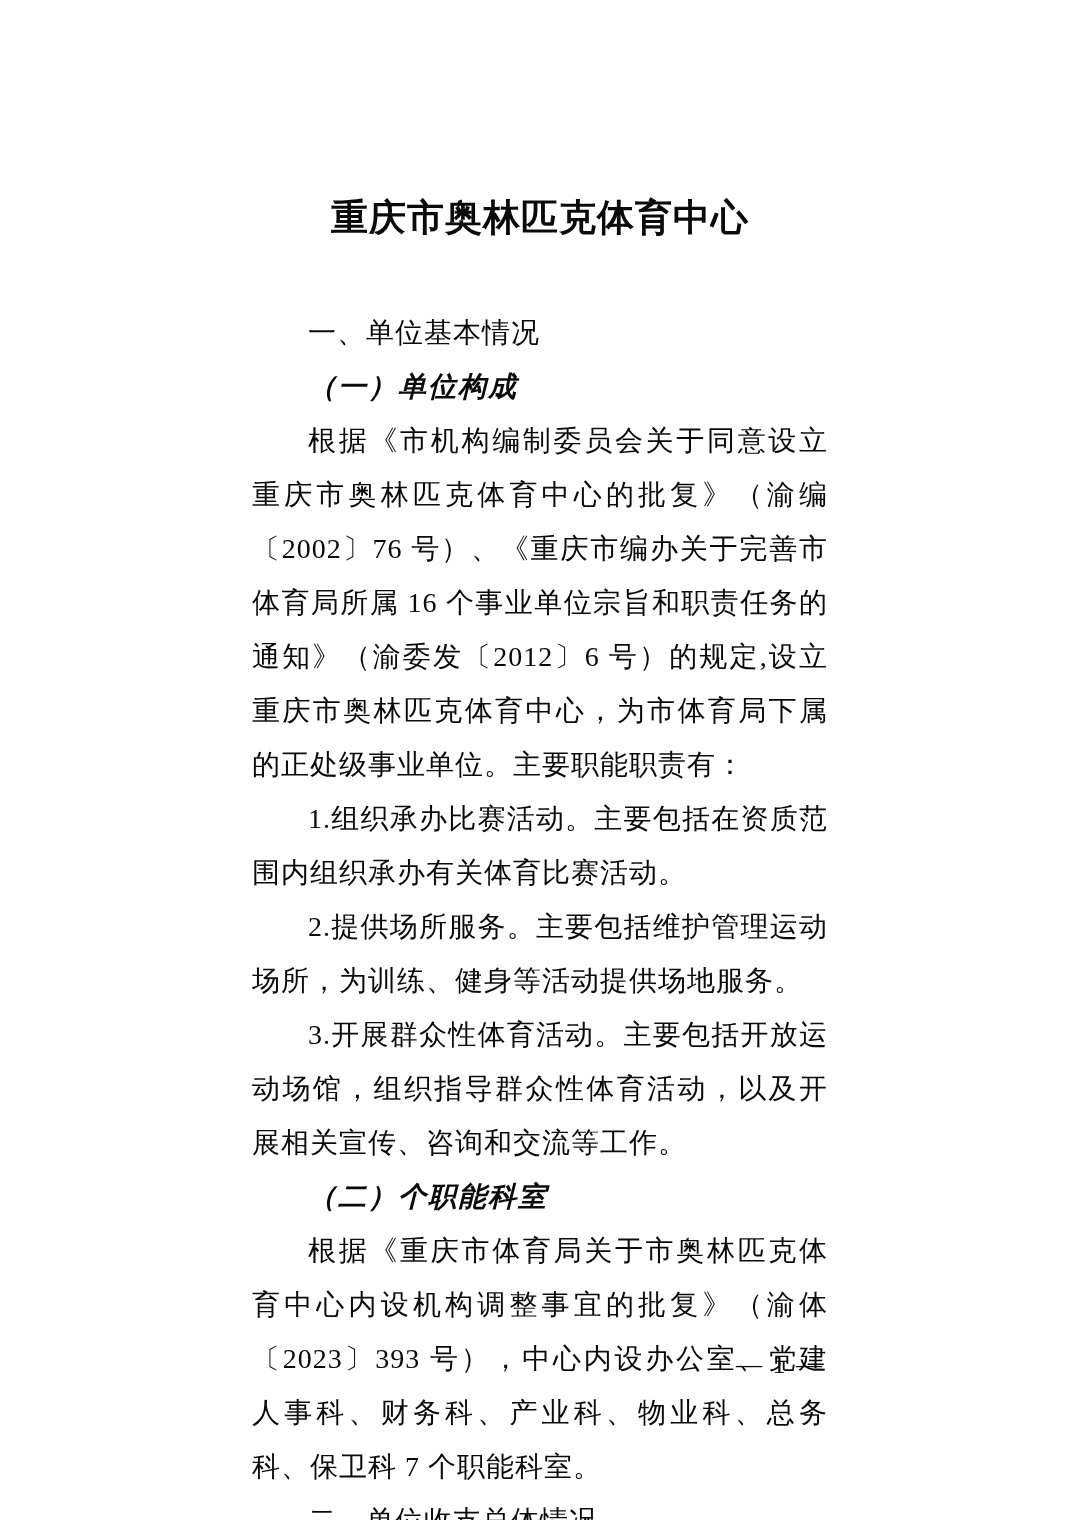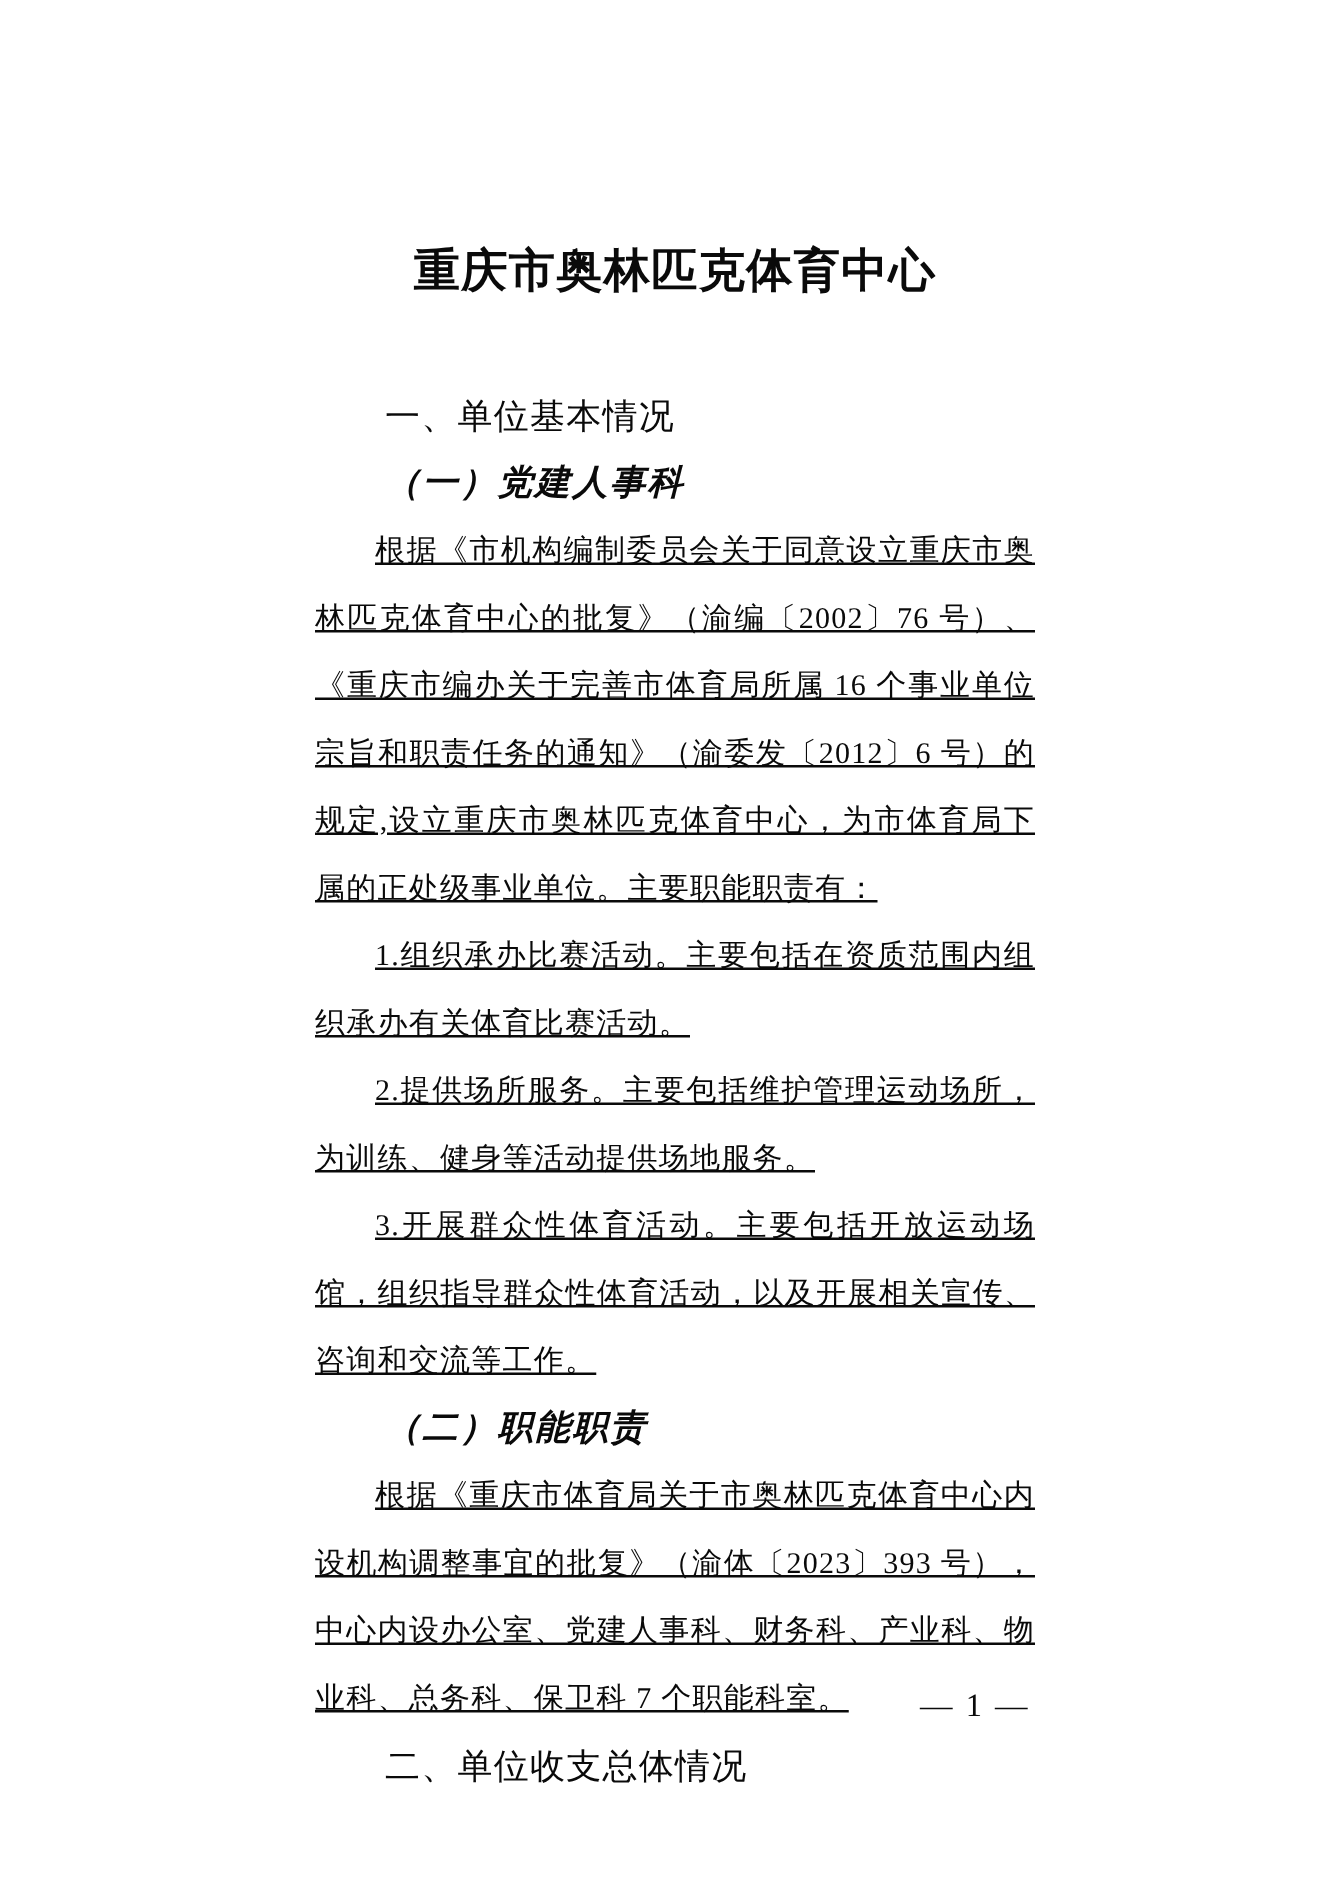--- a/index.html
+++ b/index.html
@@ -42,26 +42,25 @@
     font-family: "Liberation Serif", serif;
     font-weight: bold;
     font-style: italic;
     font-size: 28px;
     line-height: 54px;
     text-indent: 2em;
     letter-spacing: 2px;
   }
   p.body-para {
     margin: 0;
-    font-size: 24px;
+    font-size: 28px;
     line-height: 54px;
     text-indent: 2em;
     text-align: justify;
     letter-spacing: 1px;
-    text-decoration: underline;
   }
   .page-footer {
     position: absolute;
     top: 1350px;
     right: 138px;
     font-size: 26px;
     letter-spacing: 2px;
     color: #0a0a0a;
     font-family: "Liberation Serif", serif;
   }
@@ -69,31 +68,31 @@
 </head>
 <body>
 
 <div class="page">
 
   <div class="doc-title">重庆市奥林匹克体育中心</div>
 
 
   <div class="heading-major first">一、单位基本情况</div>
 
-  <div class="heading-sub">（一）党建人事科</div>
+  <div class="heading-sub">（一）单位构成</div>
 
   <p class="body-para">根据《市机构编制委员会关于同意设立重庆市奥林匹克体育中心的批复》（渝编〔2002〕76 号）、《重庆市编办关于完善市体育局所属 16 个事业单位宗旨和职责任务的通知》（渝委发〔2012〕6 号）的规定,设立重庆市奥林匹克体育中心，为市体育局下属的正处级事业单位。主要职能职责有：</p>
 
   <p class="body-para">1.组织承办比赛活动。主要包括在资质范围内组织承办有关体育比赛活动。</p>
 
   <p class="body-para">2.提供场所服务。主要包括维护管理运动场所，为训练、健身等活动提供场地服务。</p>
 
   <p class="body-para">3.开展群众性体育活动。主要包括开放运动场馆，组织指导群众性体育活动，以及开展相关宣传、咨询和交流等工作。</p>
 
-  <div class="heading-sub">（二）职能职责</div>
+  <div class="heading-sub">（二）个职能科室</div>
 
   <p class="body-para">根据《重庆市体育局关于市奥林匹克体育中心内设机构调整事宜的批复》（渝体〔2023〕393 号），中心内设办公室、党建人事科、财务科、产业科、物业科、总务科、保卫科 7 个职能科室。</p>
 
   <div class="heading-major">二、单位收支总体情况</div>
 
   <div class="page-footer">— 1 —</div>
 
 </div>
 
 </body></html>

